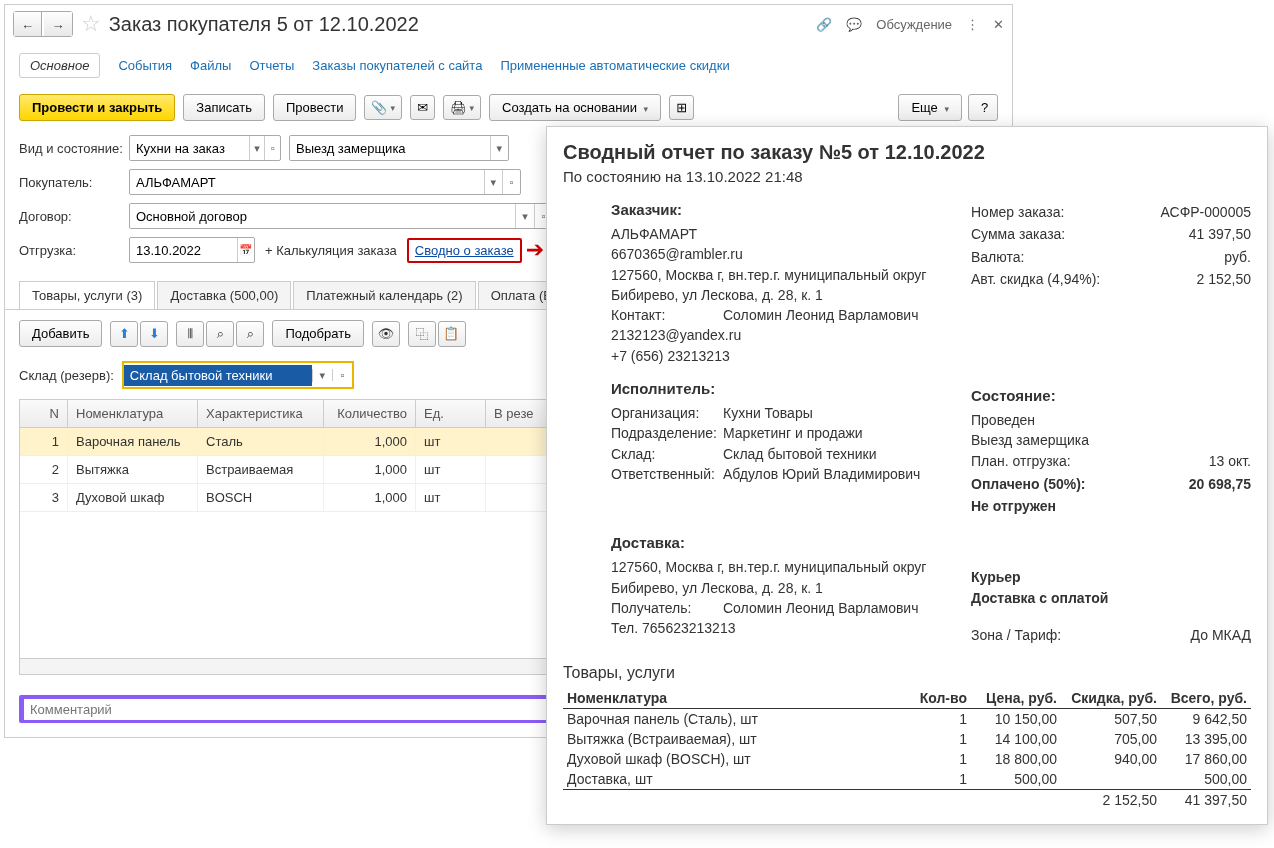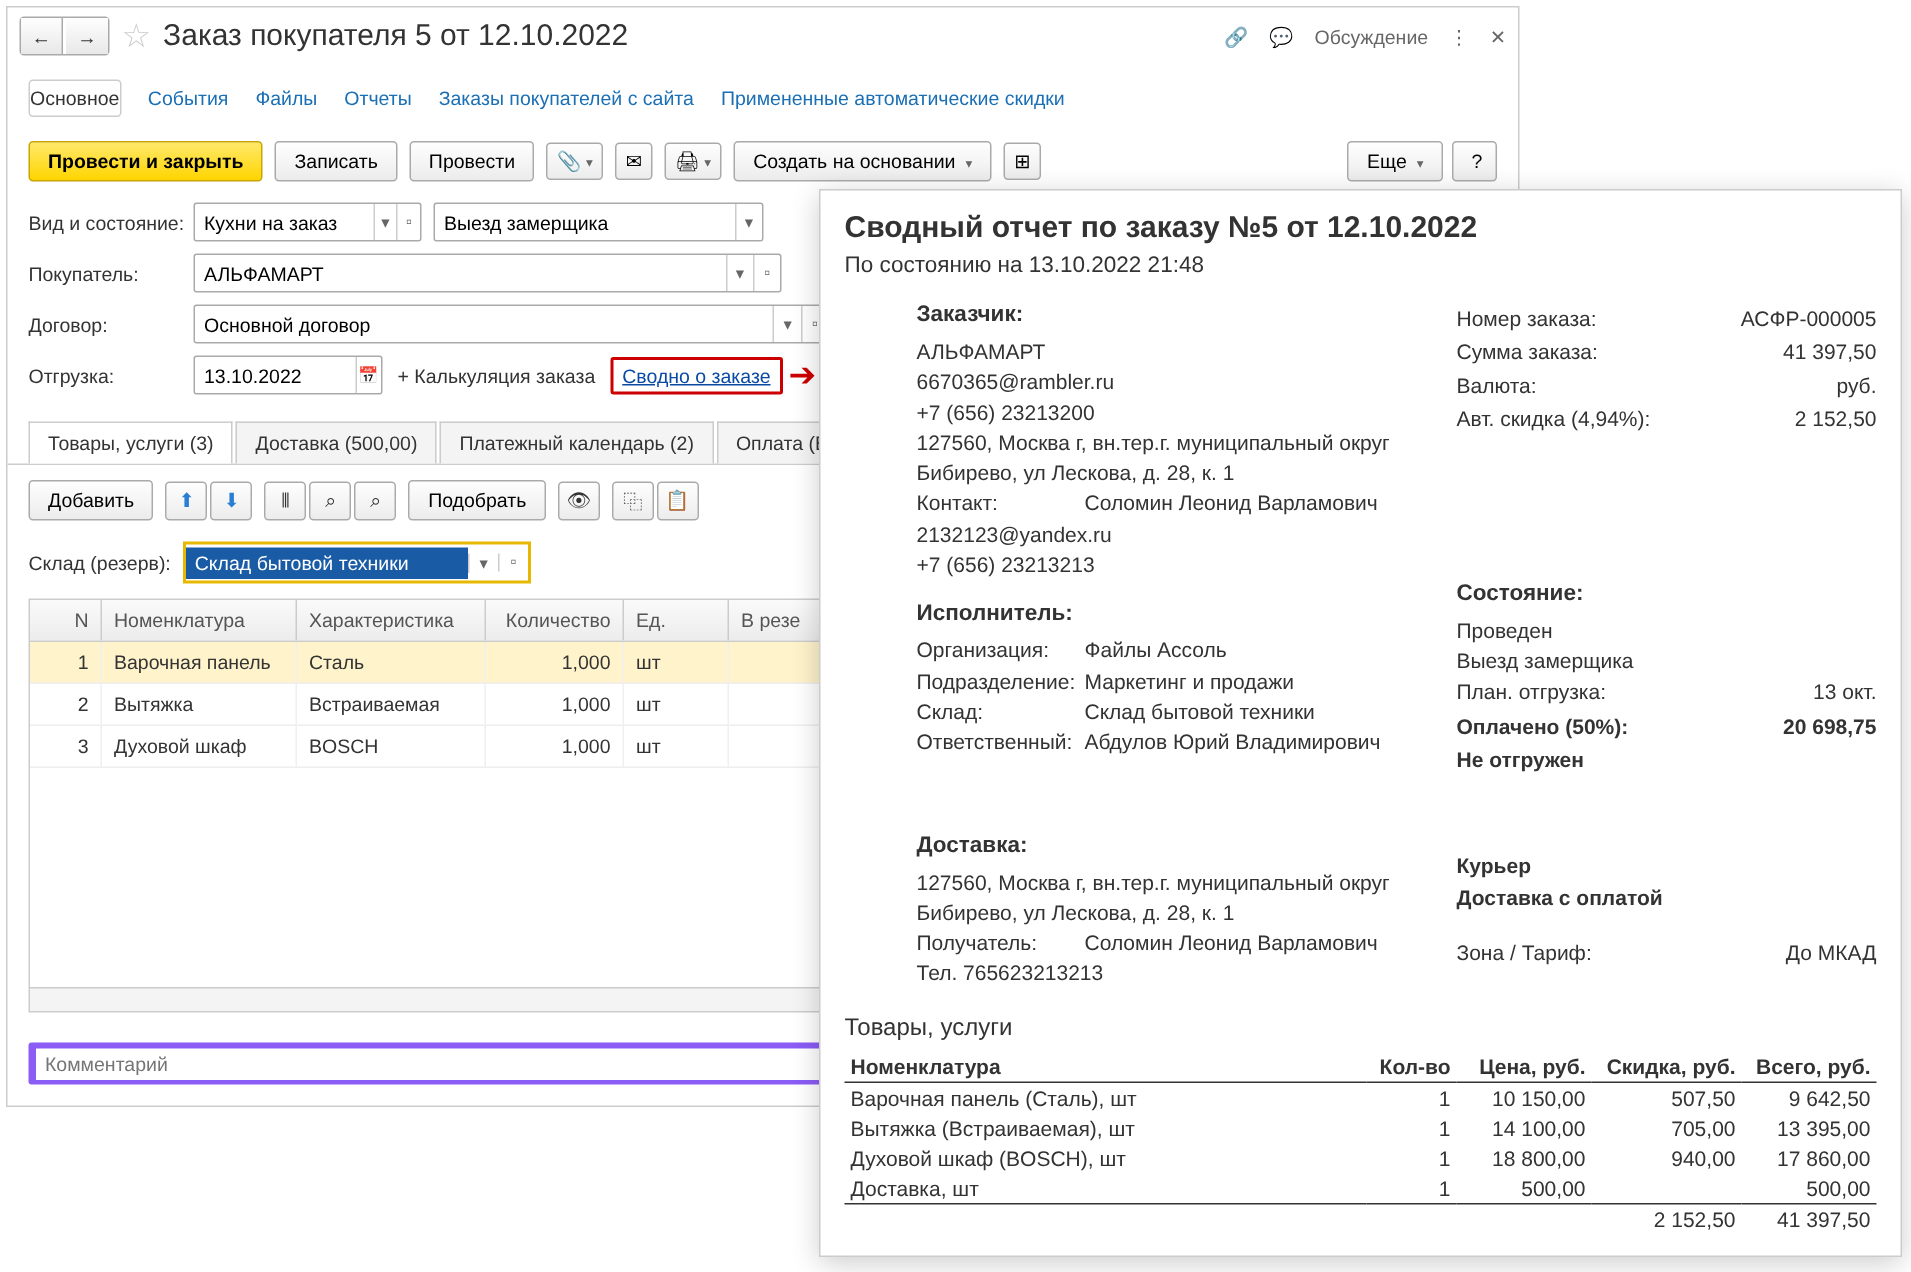--- a/index.html
+++ b/index.html
@@ -8,21 +8,21 @@
 .titlebar { display: flex; align-items: center; padding: 6px 8px; gap: 8px; }
 .nav-btns { display: flex; gap: 2px; border: 1px solid #aaa; border-radius: 3px; }
 .nav-btn { width: 28px; height: 24px; background: linear-gradient(#fefefe,#e8e8e8); display: flex; align-items: center; justify-content: center; cursor: pointer; }
 .nav-btn:first-child { border-right: 1px solid #aaa; }
 .star { color: #ccc; font-size: 22px; }
 .window-title { font-size: 20px; color: #333; }
 .titlebar-right { margin-left: auto; display: flex; gap: 14px; align-items: center; color: #666; }
 .titlebar-right .ico { cursor: pointer; }
 .subtabs { display: flex; gap: 18px; padding: 10px 14px; align-items: center; font-size: 13px; }
 .subtabs .st { color: #1a6fb5; cursor: pointer; }
-.subtabs .st.active { color: #333; background: #fff; border: 1px solid #ccc; border-radius: 3px; padding: 4px 0; }
+.subtabs .st.active { color: #333; background: #fff; border: 1px solid #ccc; border-radius: 3px; padding: 4px 10px; font-style: italic; }
 .toolbar { display: flex; gap: 8px; padding: 6px 14px 10px; align-items: center; }
 .btn { border: 1px solid #aaa; border-radius: 3px; background: linear-gradient(#fefefe,#ececec); padding: 5px 12px; cursor: pointer; font-size: 13px; }
 .btn.yellow { background: linear-gradient(#ffe96b,#ffd500); border-color: #c9a500; font-weight: bold; }
 .btn.icon-only { padding: 4px 6px; display: flex; align-items: center; }
 .btn .caret { font-size: 9px; margin-left: 3px; color: #666; }
 .form-rows { padding: 4px 14px 10px; }
 .form-row { display: flex; align-items: center; margin-bottom: 8px; }
 .form-label { width: 110px; color: #333; }
 .field { display: flex; align-items: center; border: 1px solid #aaa; border-radius: 2px; background: #fff; height: 26px; }
 .field input { border: none; padding: 3px 6px; font-size: 13px; outline: none; width: 100%; }
@@ -249,33 +249,32 @@
 
 <div class="report">
   <div class="rep-title">Сводный отчет по заказу №5 от 12.10.2022</div>
   <div class="rep-sub">По состоянию на 13.10.2022 21:48</div>
 
   <div class="rep-cols">
     <div class="rep-left">
       <div class="rep-h">Заказчик:</div>
       <div class="rep-line">АЛЬФАМАРТ</div>
       <div class="rep-line">6670365@rambler.ru</div>
-      <div class="rep-line">+7 (656) 23213200</div>
       <div class="rep-line">127560, Москва г, вн.тер.г. муниципальный округ Бибирево, ул Лескова, д. 28, к. 1</div>
       <div class="kv">
           <div class="k">Контакт:</div>
           <div>Соломин Леонид Варламович</div>
         </div>
       <div class="rep-line">2132123@yandex.ru</div>
       <div class="rep-line">+7 (656) 23213213</div>
 
       <div class="rep-h rep-sect">Исполнитель:</div>
       <div class="kv">
           <div class="k">Организация:</div>
-          <div>Файлы Ассоль</div>
+          <div>Кухни Товары</div>
         </div>
       <div class="kv">
           <div class="k">Подразделение:</div>
           <div>Маркетинг и продажи</div>
         </div>
       <div class="kv">
           <div class="k">Склад:</div>
           <div>Склад бытовой техники</div>
         </div>
       <div class="kv">

